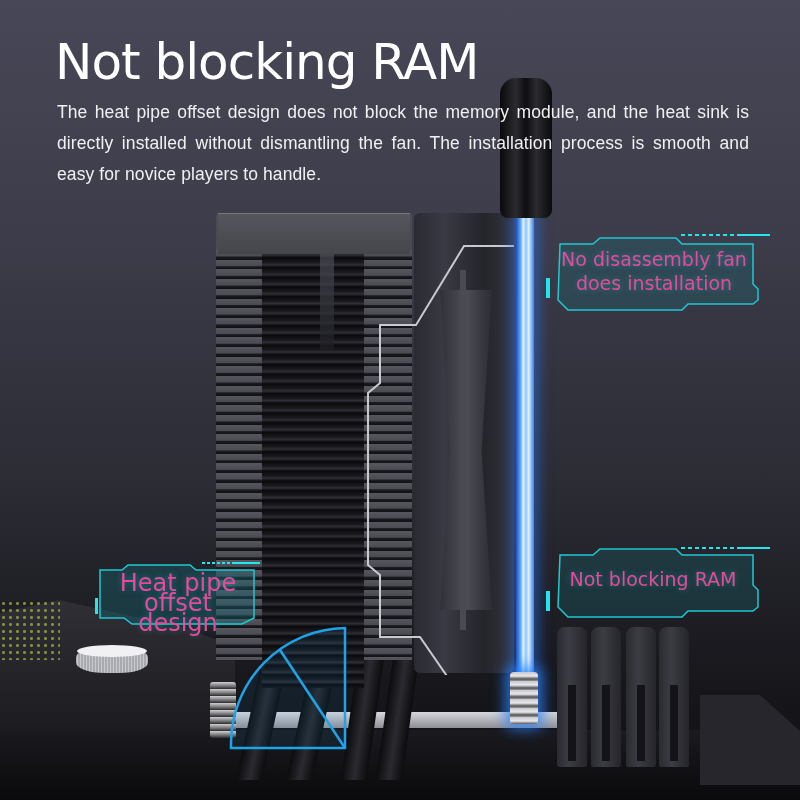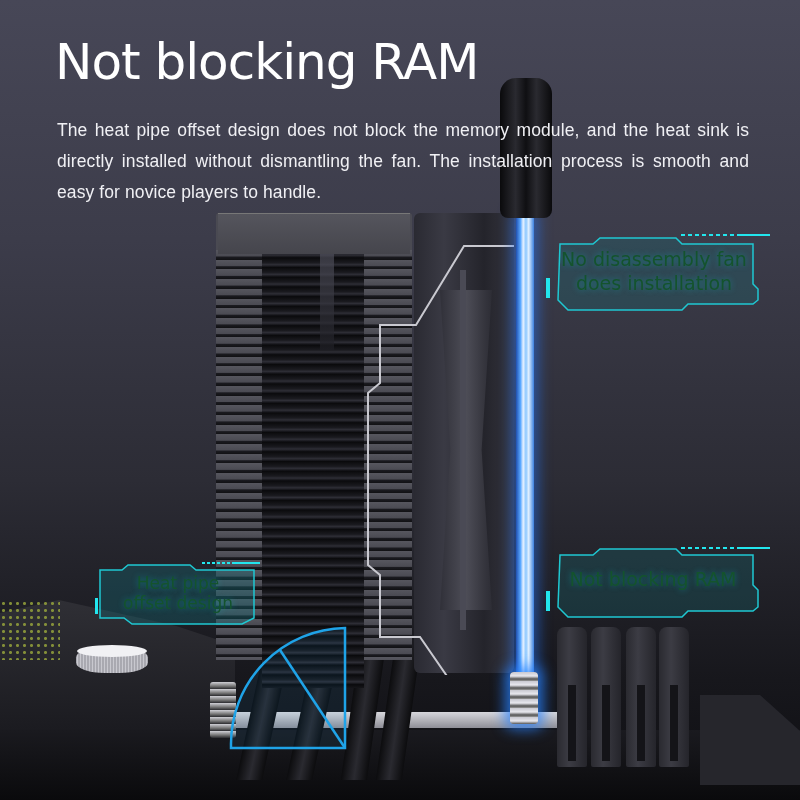--- a/index.html
+++ b/index.html
@@ -1,21 +1,21 @@
 <!DOCTYPE html>
 <html><head>
 <meta charset="utf-8">
 <style>
   html, body { margin:0; padding:0; }
   body { width:800px; height:800px; overflow:hidden; position:relative;
     background: linear-gradient(180deg, #474757 0%, #3c3c4a 30%, #2c2c35 60%, #17171c 85%, #0e0e12 100%);
     font-family: "DejaVu Sans", sans-serif; }
   .abs { position:absolute; }
   #title { left:55px; top:32px; font-size:50px; color:#ffffff; font-family:"DejaVu Sans", sans-serif; font-weight:400; letter-spacing:-1px; line-height:60px; z-index:5; }
-  #desc { left:57px; top:97px; width:692px; font-size:17.5px; line-height:31px; color:#f0f0f4; text-align:justify; text-align-last:left; z-index:5; font-family:"Liberation Sans", sans-serif; letter-spacing:0.1px;margin-top:18px; }
+  #desc { left:57px; top:97px; width:692px; font-size:17.5px; line-height:31px; color:#f0f0f4; text-align:justify; text-align-last:left; z-index:5; font-family:"Liberation Sans", sans-serif; letter-spacing:0.1px; }
 
   
   #heatsink { left:216px; top:213px; width:196px; height:400px; background:#4a4a52; border-radius:3px; }
   #hs-top { left:218px; top:213px; width:192px; height:40px; background:linear-gradient(180deg,#55555d,#45454c); border-top:1px solid #777; }
   #hs-fins { left:216px; top:250px; width:196px; height:410px;
     background: repeating-linear-gradient(180deg, #56565e 0px, #4b4b53 6px, #1b1b20 7px, #121215 9.7px); }
   #hs-core { left:262px; top:248px; width:102px; height:440px;
     background: repeating-linear-gradient(180deg, #0a0a0c 0px, #1a1a1f 5px, #2e2e36 7px, #0b0b0e 9.7px); }
   #hs-strip { left:320px; top:250px; width:14px; height:100px; background:linear-gradient(180deg,#50505c,#1e1e24); opacity:.7; }
 
@@ -48,27 +48,27 @@
   .ram { position:absolute; top:627px; width:30px; height:140px; background:linear-gradient(90deg,#2a2a30,#3c3c44 40%,#25252b); border-radius:8px 8px 2px 2px; }
   .ram::after { content:""; position:absolute; left:11px; top:58px; width:8px; height:76px; background:#141418; }
   #ram-box { left:700px; top:695px; width:100px; height:90px; background:#26262c; clip-path:polygon(0 0,60% 0,100% 40%,100% 100%,0 100%); }
 
   
   #angle { left:228px; top:618px; width:120px; height:132px; }
 
   
   .callout { position:absolute; z-index:6; }
   .callout svg { position:absolute; left:0; top:0; overflow:visible; }
-  .callout .txt { position:absolute; color:#14532d; font-family:"DejaVu Sans", sans-serif; text-align:center; font-weight:500; text-shadow:0 0 6px rgba(0,230,240,.35); }
+  .callout .txt { position:absolute; color:#ec4899; font-family:"DejaVu Sans", sans-serif; text-align:center; font-weight:500; text-shadow:0 0 6px rgba(0,230,240,.35); }
   #c1 { left:548px; top:234px; width:214px; height:74px; }
   #c1 .txt { left:0; top:13px; width:212px; font-size:19px; line-height:24px; }
   #c2 { left:548px; top:545px; width:214px; height:70px; }
   #c2 .txt { left:0; top:22px; width:210px; font-size:19px; line-height:24px; }
   #c3 { left:92px; top:562px; width:168px; height:66px; }
-  #c3 .txt { left:16px; top:11px; width:140px; font-size:17px; line-height:20px; }
+  #c3 .txt { left:16px; top:11px; width:140px; font-size:24px; line-height:20px; }
 </style>
 </head>
 <body>
 
 <div id="title" class="abs">Not blocking RAM</div>
 <div id="desc" class="abs">The heat pipe offset design does not block the memory module, and the heat sink is directly installed without dismantling the fan. The installation process is smooth and easy for novice players to handle.</div>
 
 <div>
   <div id="mb-left" class="abs"></div>
   <div id="mb-dots" class="abs"></div>

